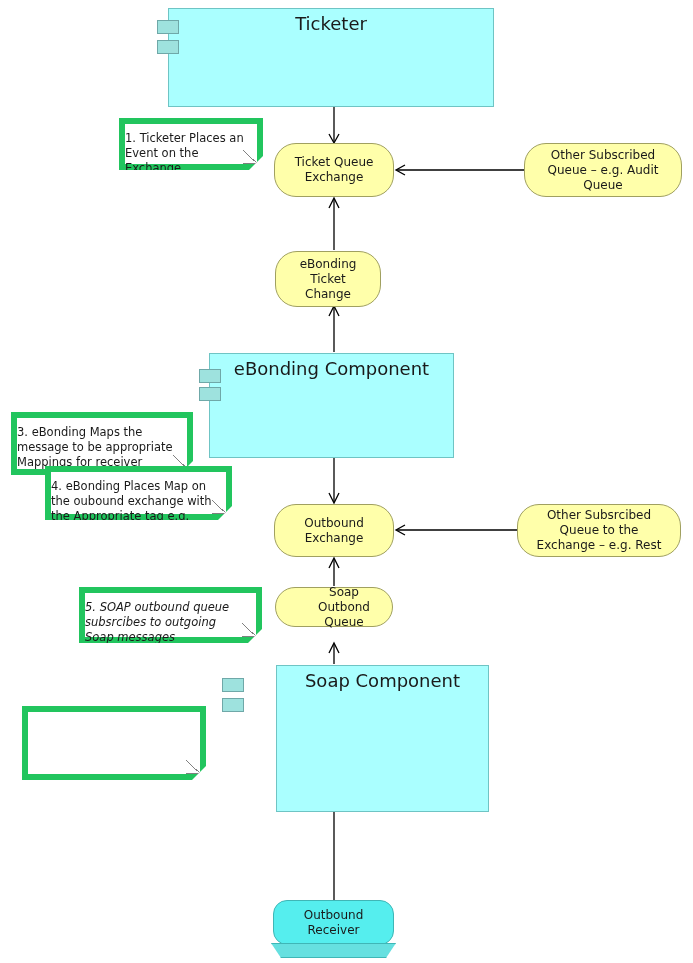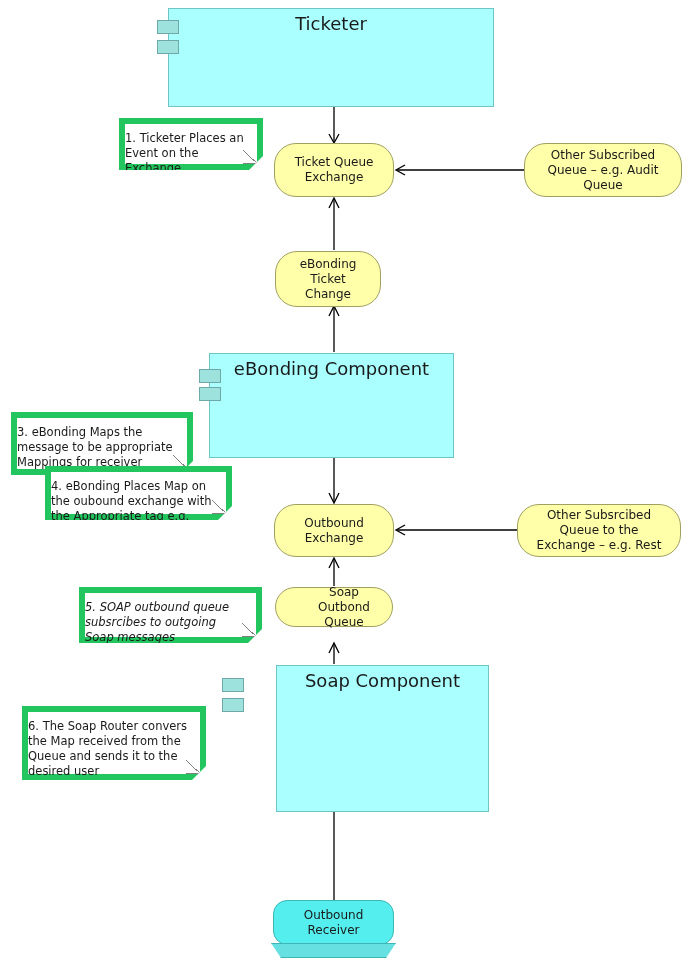--- a/index.html
+++ b/index.html
@@ -211,21 +211,20 @@
 Outbond
 Queue</div>
 
   <div class="node component" style="left:232px; top:665px; width:213px; height:147px;margin-left:44px;">
     <div class="comp-title">Soap Component</div>
   </div>
   <div class="port" style="left:222px; top:678px;"></div>
   <div class="port" style="left:222px; top:698px;"></div>
 
   <div class="node note" style="left:22px; top:706px; width:184px; height:74px;">
-    <span>6. The Soap Router convers the Map received from the Queue and sends it to the desired user</span>
     <span class="note-fold"></span>
   </div>
 
   <div class="node receiver-body" style="left:273px; top:900px; width:121px; height:45px; white-space:pre-line;">Outbound
 Receiver</div>
   <div class="receiver-base" style="left:271px; top:943px; width:125px; height:15px;"></div>
 
 </div>
 
 </body></html>

